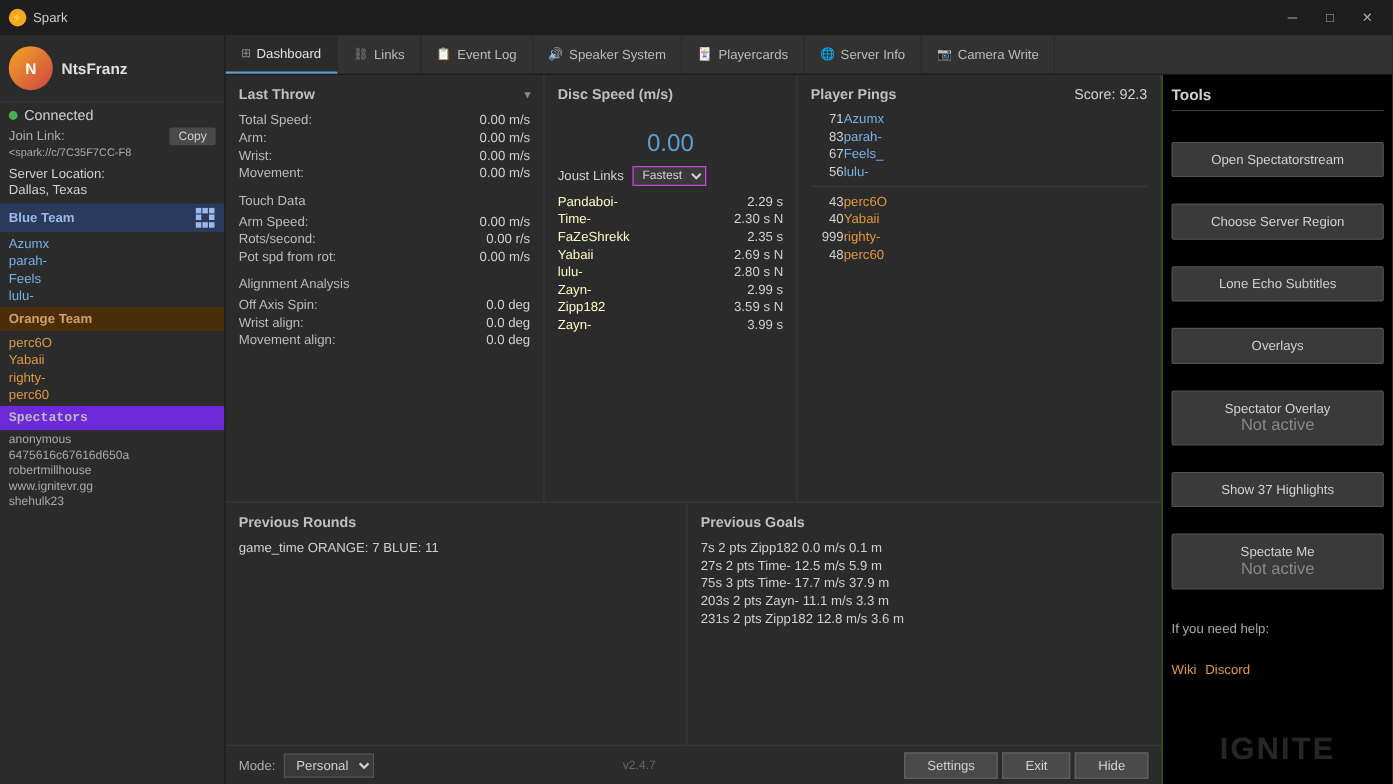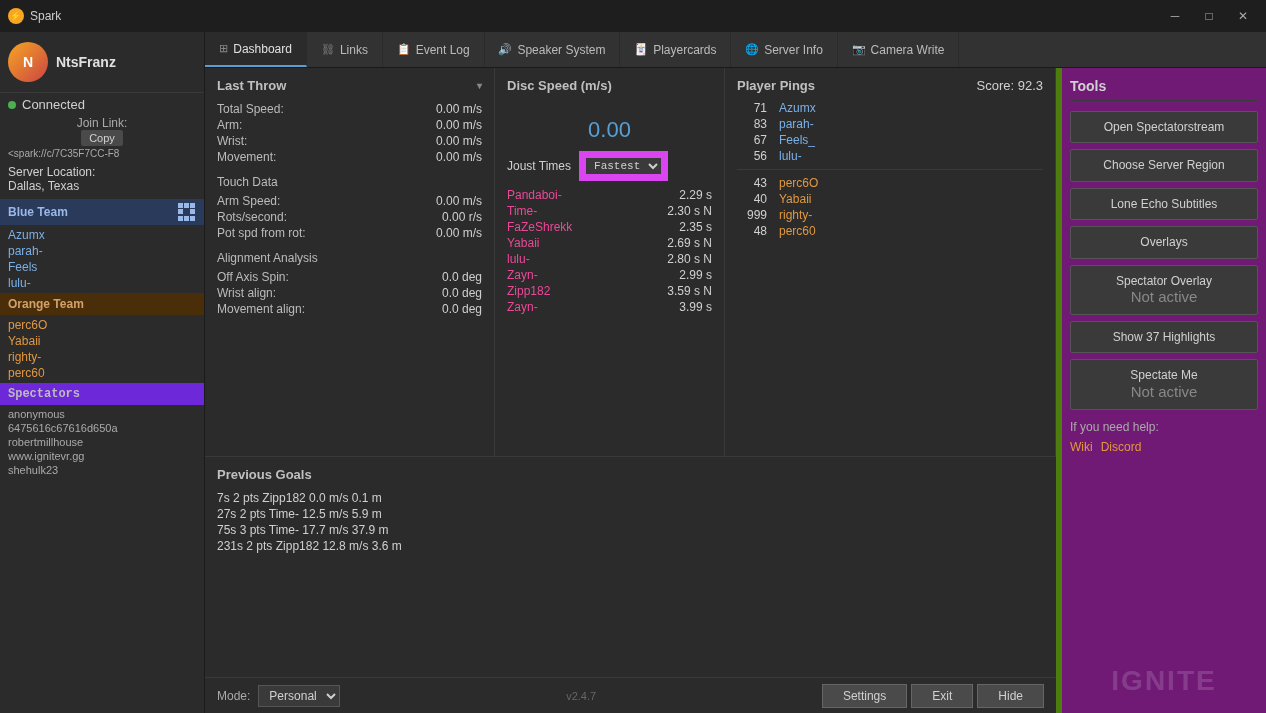--- a/index.html
+++ b/index.html
@@ -103,23 +103,22 @@
       margin-right: 6px;
     }
     .status-text {
       font-size: 13px;
       color: #d0d0d0;
     }
 
     .join-link-row {
       padding: 2px 8px;
       display: flex;
-      align-items: center;
+      align-items: flex-start;
       justify-content: space-between;
-      flex-direction: column;
     }
     .join-label {
       font-size: 12px;
       color: #aaa;
     }
     .copy-btn {
       background: #4a4a4a;
       border: none;
       color: #d0d0d0;
       font-size: 11px;
@@ -294,51 +293,50 @@
       padding: 16px 0 8px;
     }
     .joust-times-header {
       display: flex;
       align-items: center;
       gap: 8px;
       margin-bottom: 6px;
     }
     .joust-select {
       background: #3a3a3a;
-      border: 7px solid #d946ef;
+      border: 1px solid #d946ef;
       color: #d0d0d0;
       font-size: 11px;
       padding: 1px 4px;
       cursor: pointer;
-      font-family: Liberation Mono, monospace;
     }
     .joust-item {
       display: flex;
       justify-content: space-between;
       padding: 1px 0;
       font-size: 12px;
     }
-    .joust-name { color: #ec4899; }
+    .joust-name { color: #fef9c3; }
     .joust-time { color: #d0d0d0; }
 
     
     .player-pings-panel {
       flex: 1;
     }
     .pings-header {
       display: flex;
       justify-content: space-between;
       align-items: center;
       margin-bottom: 8px;
     }
     .pings-title { font-size: 13px; font-weight: 600; color: #c0c0c0; }
     .score-display { font-size: 13px; color: #d0d0d0; }
 
     .pings-grid { display: flex; flex-direction: column; gap: 2px; }
-    .ping-row { display: flex; align-items: center; gap: 12px; }
+    .ping-row { display: flex; align-items: center; }
     .ping-num { width: 30px; text-align: right; color: #d0d0d0; font-size: 12px; }
     .ping-name-blue { color: #7ab0e8; font-size: 12px; }
     .ping-name-orange { color: #e09840; font-size: 12px; }
     .ping-divider { height: 1px; background: #3a3a3a; margin: 4px 0; }
 
     
     .dashboard-bottom {
       display: flex;
       height: 220px;
     }
@@ -401,27 +399,27 @@
 
     
     .footer-actions {
       display: flex;
       gap: 4px;
     }
 
     
     .tools-sidebar {
       width: 210px;
-      background: #701a75;
-      border-left: 6px solid #4d7c0f;
+      background: #000000;
+      border-left: 1px solid #4d7c0f;
       flex-shrink: 0;
       display: flex;
       flex-direction: column;
       padding: 8px;
-      gap: 6px;
+      gap: 24px;
     }
     .tools-title {
       font-size: 14px;
       font-weight: 600;
       color: #d0d0d0;
       padding: 2px 0 6px 0;
       border-bottom: 1px solid #3a3a3a;
       margin-bottom: 4px;
     }
     .tool-btn {
@@ -652,21 +650,21 @@
                 <span class="stats-label">Movement align:</span>
                 <span class="stats-value">0.0 deg</span>
               </div>
             </div>
           </div>
 
           <div class="panel disc-speed-panel">
             <div class="panel-title">Disc Speed (m/s)</div>
             <div class="disc-speed-value">0.00</div>
             <div class="joust-times-header">
-              <span>Joust Times</span>
+              <span>Joust Links</span>
               <select class="joust-select">
                 <option>Fastest</option>
                 <option>All</option>
               </select>
             </div>
             <div>
               <div class="joust-item">
                 <span class="joust-name">Pandaboi-</span>
                 <span class="joust-time">2.29 s</span>
               </div>
@@ -743,27 +741,32 @@
                 <span class="ping-num">48</span>
                 <span class="ping-name-orange">perc60</span>
               </div>
             </div>
           </div>
 
         </div>
 
         <div class="dashboard-bottom">
 
+          <div class="prev-rounds-panel">
+            <div class="bottom-panel-title">Previous Rounds</div>
+            <div class="rounds-entry">game_time  ORANGE: 7  BLUE: 11</div>
+          </div>
 
           <div class="prev-goals-panel">
             <div class="bottom-panel-title">Previous Goals</div>
             <div>
               <div class="goals-entry">7s   2 pts  Zipp182   0.0 m/s  0.1 m</div>
               <div class="goals-entry">27s  2 pts  Time-   12.5 m/s  5.9 m</div>
               <div class="goals-entry">75s  3 pts  Time-   17.7 m/s  37.9 m</div>
+              <div class="goals-entry">203s  2 pts  Zayn-   11.1 m/s  3.3 m</div>
               <div class="goals-entry">231s  2 pts  Zipp182   12.8 m/s  3.6 m</div>
             </div>
           </div>
 
         </div>
 
         <div class="footer-bar">
           <span class="mode-label">Mode:</span>
           <select class="mode-select">
             <option>Personal</option>

